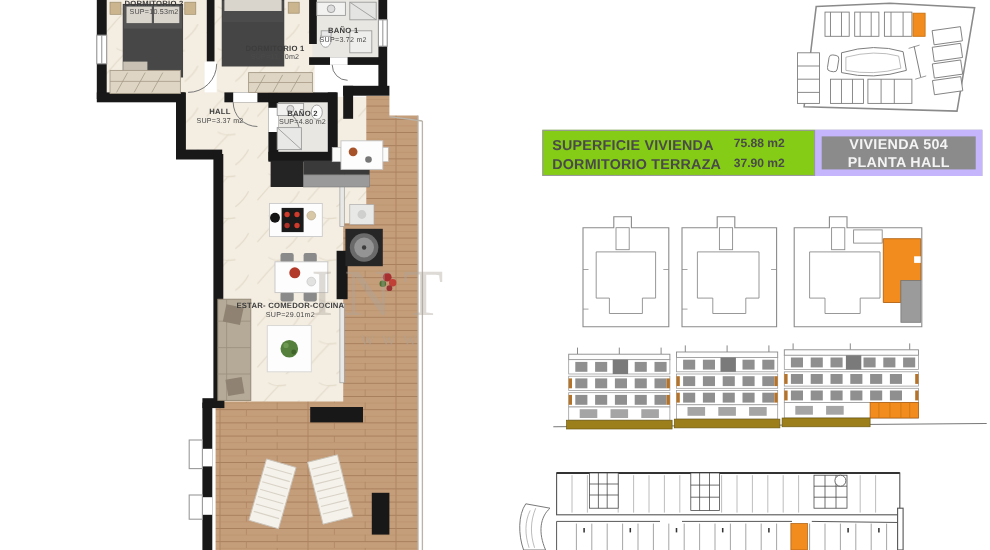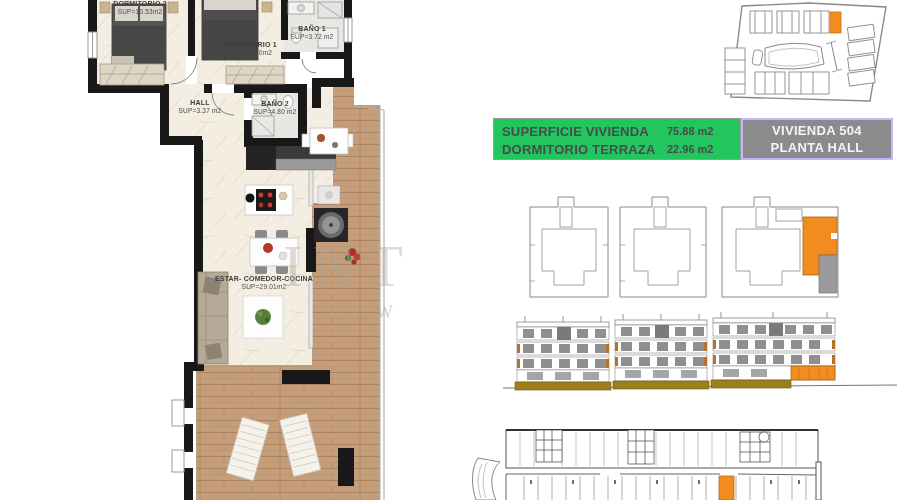--- a/index.html
+++ b/index.html
@@ -6,35 +6,35 @@
   body{width:900px;height:500px;position:relative;overflow:hidden;
        font-family:"Liberation Sans",sans-serif;}
   .abs{position:absolute;}
   svg{display:block;}
   
   .room-label{position:absolute;text-align:center;color:#3d3d3d;
     font-size:7px;line-height:8px;letter-spacing:.2px;font-weight:bold;}
   .room-label .sup{font-weight:normal;font-size:6.5px;color:#4a4a4a;}
   
   .summary-box{position:absolute;left:493px;top:118px;width:248px;height:42px;
-    background:#22c55e;border:1px solid #9a9a9a;box-sizing:border-box;
+    background:#84cc16;border:1px solid #9a9a9a;box-sizing:border-box;
     padding:3px 0 0 8px;}
   .summary-row{display:flex;height:18px;align-items:center;}
   .summary-row .lbl{width:165px;font-size:13px;font-weight:bold;color:#4a4a4a;letter-spacing:.2px;}
   .summary-row .val{font-size:11px;font-weight:bold;color:#4a4a4a;}
   
   .unit-box{position:absolute;left:741px;top:118px;width:152px;height:42px;
-    background:#8b8b8b;border:2px solid #c4b5fd;box-sizing:border-box;
+    background:#8b8b8b;border:6px solid #c4b5fd;box-sizing:border-box;
     display:flex;flex-direction:column;justify-content:center;align-items:center;}
   .unit-box div{font-size:13px;font-weight:bold;color:#f4f4f4;line-height:17px;letter-spacing:.3px;}
   
   .wm1{position:absolute;left:283px;top:232px;font-family:"Liberation Serif",serif;
     font-size:60px;letter-spacing:10px;color:rgba(172,165,154,0.40);}
   .wm2{position:absolute;left:328px;top:302px;font-family:"Liberation Serif",serif;
-    font-size:18px;letter-spacing:7px;color:rgba(172,165,154,0.50);}
+    font-size:13px;letter-spacing:7px;color:rgba(172,165,154,0.50);}
 </style>
 </head>
 <body>
 
 <svg class="abs" style="left:0;top:0" width="430" height="500" viewBox="0 0 430 500">
   <defs>
     <pattern id="wood" width="80" height="12" patternUnits="userSpaceOnUse">
       <rect width="80" height="12" fill="#c49d7a"></rect>
       <line x1="0" y1="0.5" x2="80" y2="0.5" stroke="#a87f5c" stroke-width="0.9"></line>
       <line x1="40" y1="0" x2="40" y2="12" stroke="#ab8260" stroke-width="0.8"></line>
@@ -327,21 +327,21 @@
   <line x1="119" y1="72" x2="129" y2="69" stroke="#7b7b7b" stroke-width="0.7"></line>
 </svg>
 
 <div class="summary-box">
   <div class="summary-row">
     <span class="lbl">SUPERFICIE VIVIENDA</span>
     <span class="val">75.88 m2</span>
   </div>
   <div class="summary-row">
     <span class="lbl">DORMITORIO TERRAZA</span>
-    <span class="val">22.96 m2</span>
+    <span class="val">37.90 m2</span>
   </div>
 </div>
 <div class="unit-box">
   <div>VIVIENDA 504</div>
   <div>PLANTA HALL</div>
 </div>
 
 <svg class="abs" style="left:500px;top:193px" width="400" height="114" viewBox="0 0 400 114">
   <g fill="#ffffff" stroke="#8a8a8a" stroke-width="1">
     <g transform="translate(28,2)">

